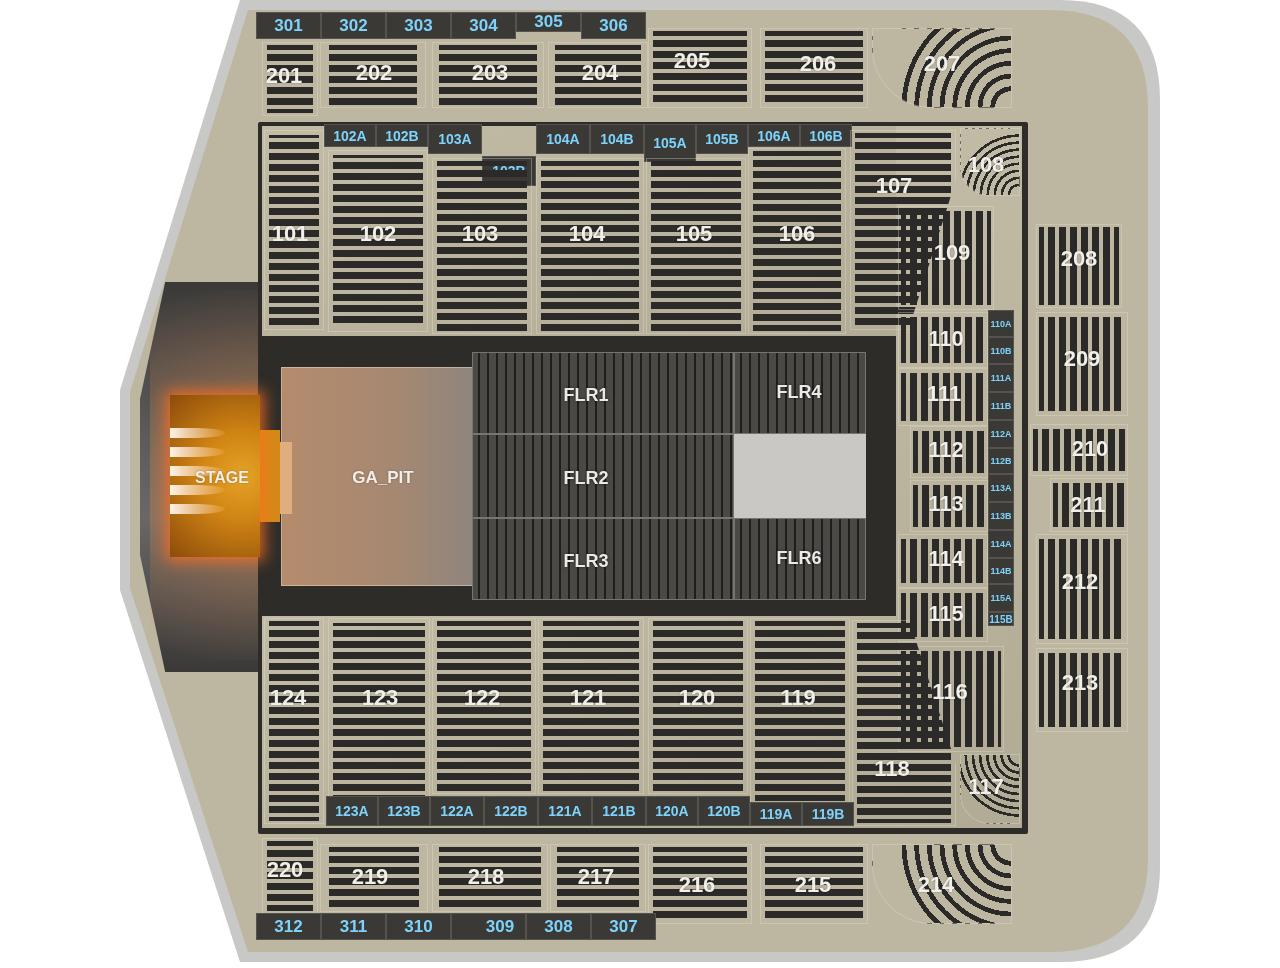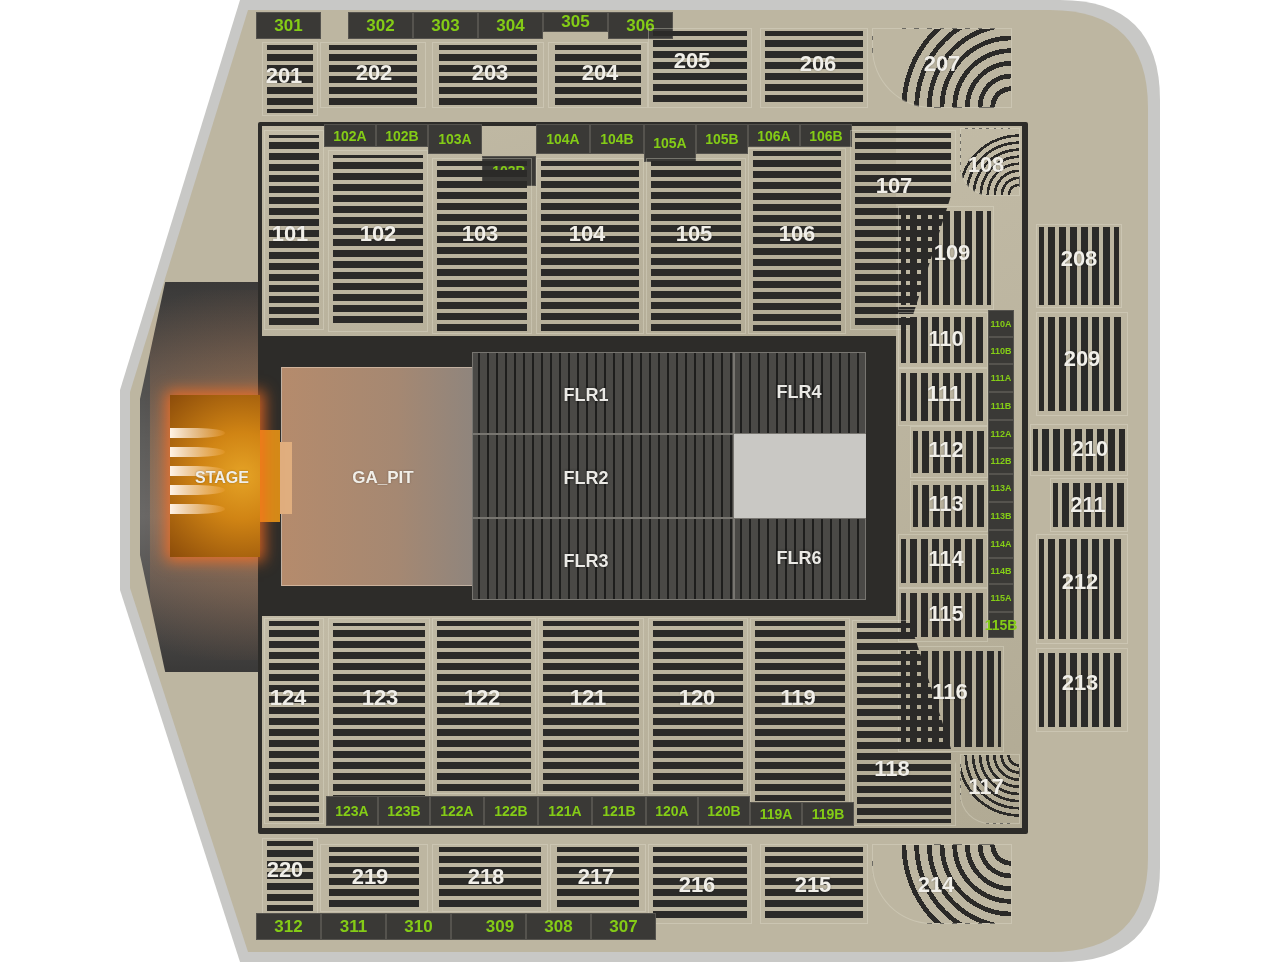--- a/index.html
+++ b/index.html
@@ -8,21 +8,21 @@
   .outer-rim{position:absolute;left:0;top:0;width:1280px;height:968px;}
   .lower-bowl{position:absolute;left:258px;top:122px;width:770px;height:712px;background:#2d2c29;border-radius:2px;}
   .lower-fill{position:absolute;background:linear-gradient(160deg,#c2bba6,#b1aa94);}
   .sec{position:absolute;box-sizing:border-box;border:1px solid rgba(230,225,210,0.35);}
   .rows-h{background-image:repeating-linear-gradient(180deg,#2b2a28 0px,#2b2a28 7px,transparent 7px,transparent 11px);background-clip:content-box;}
   .rows-v{background-image:repeating-linear-gradient(90deg,#2b2a28 0px,#2b2a28 7px,transparent 7px,transparent 11px);background-clip:content-box;}
   .rows-arc{background:radial-gradient(circle at 0% 0%,transparent 0 10%,#2b2a28 10% 13%,transparent 13% 18%,#2b2a28 18% 21%,transparent 21% 26%,#2b2a28 26% 29%,transparent 29% 34%,#2b2a28 34% 37%,transparent 37% 42%,#2b2a28 42% 45%,transparent 45% 50%,#2b2a28 50% 53%,transparent 53% 58%,#2b2a28 58% 61%,transparent 61% 66%,#2b2a28 66% 69%,transparent 69%);}
   .lbl{position:absolute;color:#f1efe9;font-weight:bold;font-size:22px;text-shadow:0 0 2px rgba(0,0,0,0.35);white-space:nowrap;transform:translate(-50%,-50%);pointer-events:none;}
   .lbl.sm{font-size:16px;}
   .box-row{position:absolute;display:flex;}
-  .box{background:#3a3936;border:1px solid #55534e;color:#84cc16;font-weight:bold;font-size:17px;display:flex;align-items:center;justify-content:center;box-sizing:border-box;}
+  .box{background:#3a3936;border:1px solid #55534e;color:#7dd3fc;font-weight:bold;font-size:17px;display:flex;align-items:center;justify-content:center;box-sizing:border-box;}
   .box.sm{font-size:14px;}
   .floor-area{position:absolute;left:472px;top:352px;width:394px;height:248px;}
   .flr{position:absolute;box-sizing:border-box;background:#4a4946;border:1px solid #777570;background-image:repeating-linear-gradient(90deg,transparent 0 5px,#1e1e1d 5px 7px,transparent 7px 9px);}
   .flr-empty{position:absolute;background:#c9c8c4;}
   .flr-lbl{position:absolute;color:#ebeae6;font-weight:bold;font-size:18px;transform:translate(-50%,-50%);text-shadow:0 0 3px rgba(0,0,0,0.6);}
   .gapit{position:absolute;left:281px;top:367px;width:192px;height:217px;background:linear-gradient(90deg,#b58b6c,#a58872 60%,#8f857d);border:1px solid rgba(240,220,200,0.5);}
   .stage{position:absolute;left:170px;top:395px;width:90px;height:162px;background:radial-gradient(circle at 80% 50%,#e5a326 0%,#d08414 40%,#8c4c0a 100%);box-shadow:0 0 14px 4px rgba(255,110,30,0.8);}
   .stage-notch{position:absolute;left:258px;top:430px;width:22px;height:92px;background:#d48a18;}
   .stage-notch2{position:absolute;left:278px;top:442px;width:14px;height:72px;background:#e0ae7e;}
   .flame{position:absolute;height:10px;width:55px;border-radius:0 50% 50% 0;background:linear-gradient(90deg,#fff3e6,rgba(255,170,70,0.2));}
@@ -37,21 +37,21 @@
   <svg class="outer-rim" width="1280" height="968" viewBox="0 0 1280 968">
     <path d="M240,0 L1060,0 Q1160,0 1160,100 L1160,868 Q1160,962 1060,962 L240,962 L120,590 L120,390 Z" fill="#c8c8c6"></path>
     <path d="M248,10 L1050,10 Q1148,10 1148,108 L1148,858 Q1148,952 1050,952 L248,952 L130,588 L130,392 Z" fill="#bdb6a1"></path>
   </svg>
 
   <div class="dark-wing" style="left:140px;top:282px;width:140px;height:390px;clip-path:polygon(18% 0,100% 0,100% 100%,18% 100%,0 70%,0 30%);"></div>
   <div class="stage-glow"></div>
 
   <div class="box-row" style="left:256px;top:12px;">
     <div class="box" style="width:65px;height:27px;">301</div>
-    <div class="box" style="width:65px;height:27px;margin-left:27px;">302</div>
+    <div class="box" style="width:65px;height:27px;">302</div>
     <div class="box" style="width:65px;height:27px;">303</div>
     <div class="box" style="width:65px;height:27px;">304</div>
     <div class="box" style="width:65px;height:20px;">305</div>
     <div class="box" style="width:65px;height:27px;">306</div>
   </div>
 
   <div class="sec rows-h" style="left:262px;top:42px;width:56px;height:74px;padding:2px 4px;"></div>
   <div class="sec rows-h" style="left:320px;top:42px;width:106px;height:66px;padding:2px 8px;"></div>
   <div class="sec rows-h" style="left:432px;top:42px;width:112px;height:66px;padding:2px 6px;"></div>
   <div class="sec rows-h" style="left:548px;top:42px;width:100px;height:66px;padding:2px 6px;"></div>
@@ -128,21 +128,21 @@
     <div class="box" style="width:26px;height:27px;font-size:9px;">110B</div>
     <div class="box" style="width:26px;height:28px;font-size:9px;">111A</div>
     <div class="box" style="width:26px;height:28px;font-size:9px;">111B</div>
     <div class="box" style="width:26px;height:28px;font-size:9px;">112A</div>
     <div class="box" style="width:26px;height:26px;font-size:9px;">112B</div>
     <div class="box" style="width:26px;height:28px;font-size:9px;">113A</div>
     <div class="box" style="width:26px;height:28px;font-size:9px;">113B</div>
     <div class="box" style="width:26px;height:28px;font-size:9px;">114A</div>
     <div class="box" style="width:26px;height:26px;font-size:9px;">114B</div>
     <div class="box" style="width:26px;height:28px;font-size:9px;">115A</div>
-    <div class="box" style="width:26px;height:26px;font-size:14px;">115B</div>
+    <div class="box" style="width:26px;height:14px;font-size:10px;">115B</div>
   </div>
 
   <div class="sec rows-v" style="left:1036px;top:224px;width:86px;height:84px;padding:2px 2px;"></div>
   <div class="sec rows-v" style="left:1036px;top:312px;width:92px;height:104px;padding:4px 2px;"></div>
   <div class="sec rows-v" style="left:1030px;top:424px;width:98px;height:52px;padding:4px 2px;"></div>
   <div class="sec rows-v" style="left:1050px;top:478px;width:78px;height:54px;padding:4px 2px;"></div>
   <div class="sec rows-v" style="left:1036px;top:534px;width:92px;height:110px;padding:4px 2px;"></div>
   <div class="sec rows-v" style="left:1036px;top:648px;width:92px;height:84px;padding:4px 2px;"></div>
   <div class="lbl" style="left:1079px;top:259px;">208</div>
   <div class="lbl" style="left:1082px;top:359px;">209</div>

